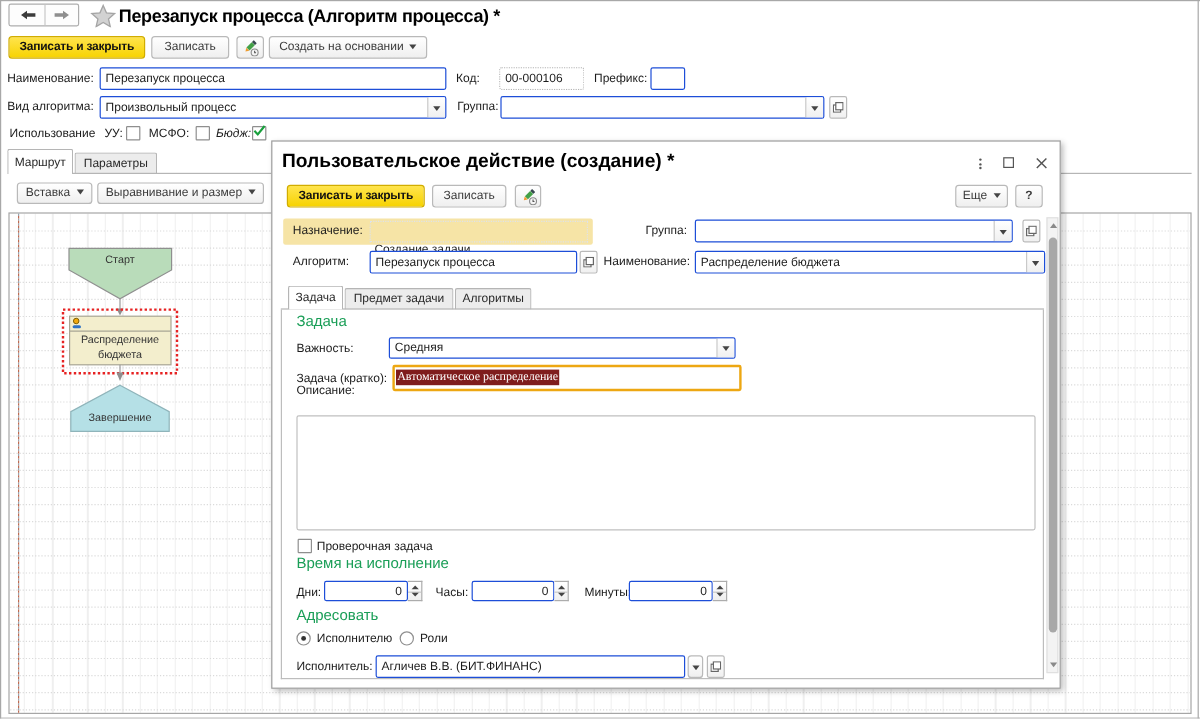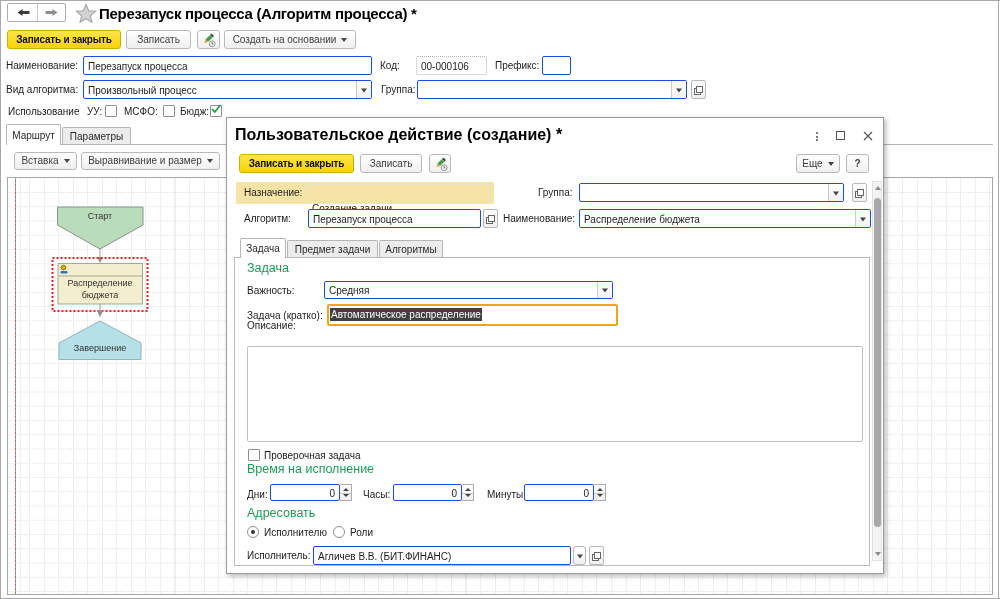--- a/index.html
+++ b/index.html
@@ -87,21 +87,21 @@
         <rect x="0.5" y="2.5" width="6" height="6" fill="#fff" stroke="#666"></rect>
         <rect x="2.5" y="0.5" width="6" height="6" fill="#fff" stroke="#666"></rect>
       </svg>
   </div>
 
   <div class="lbl" style="left:8px;top:106px;">Использование</div>
   <div class="lbl" style="left:87px;top:106px;">УУ:</div>
   <div class="chk" style="left:105px;top:105px;"></div>
   <div class="lbl" style="left:124px;top:106px;">МСФО:</div>
   <div class="chk" style="left:163px;top:105px;"></div>
-  <div class="lbl" style="left:180px;top:106px;">Бюдж:</div>
+  <div class="lbl" style="left:180px;top:106px;font-style:italic;">Бюдж:</div>
   <div class="chk" style="left:210px;top:105px;"></div>
   <svg class="abs" style="left:209px;top:102px" width="14" height="14" viewBox="0 0 14 14">
       <path d="M3 7 L5.8 10 L11.5 3" stroke="#18a03c" stroke-width="1.8" fill="none"></path>
     </svg>
 
   <div class="abs" style="left:7px;top:144px;width:986px;height:1px;background:#b5b5b5;z-index:2;"></div>
   <div class="tab on" style="left:6px;top:124px;width:55px;height:21px;line-height:21px;">Маршрут</div>
   <div class="tab" style="left:62px;top:127px;width:69px;height:18px;line-height:18px;">Параметры</div>
 
   <div class="btn" style="left:14px;top:152px;width:63px;height:18px;line-height:16px;">Вставка<span class="arr"></span></div>
@@ -232,21 +232,21 @@
     <div class="grn" style="left:20px;top:143px;">Задача</div>
     <div class="lbl" style="left:20px;top:167px;">Важность:</div>
     <div class="inp" style="left:97px;top:163px;width:289px;height:18px;">
         <span class="tx">Средняя</span>
         <div class="cbtn" style="right:0">
           <div class="tri"></div>
         </div>
       </div>
     <div class="lbl" style="left:20px;top:192px;">Задача (кратко):</div>
     <div class="abs" style="left:100px;top:186px;width:291px;height:22px;box-sizing:border-box;border:2px solid #eda712;border-radius:2px;background:#fff;">
-      <span style="position:absolute;left:1px;top:1.5px;font-size:10px;background:#404040;color:#fff;padding:1px 1px;">Автоматическое распределение</span>
+      <span style="position:absolute;left:1px;top:1.5px;font-size:10px;background:#7f1d1d;color:#fff;padding:1px 1px;font-family:Liberation Serif, serif;">Автоматическое распределение</span>
     </div>
     <div class="lbl" style="left:20px;top:202px;">Описание:</div>
     <div class="abs" style="left:20px;top:228px;width:616px;height:96px;box-sizing:border-box;border:1px solid #c0c0c0;border-radius:2px;background:#fff;"></div>
     <div class="chk" style="left:21px;top:331px;"></div>
     <div class="lbl" style="left:37px;top:332px;">Проверочная задача</div>
     <div class="grn" style="left:20px;top:344px;">Время на исполнение</div>
 
     <div class="lbl" style="left:20px;top:371px;">Дни:</div>
     <div class="inp" style="left:43px;top:366px;width:70px;height:17px;">
         <span style="position:absolute;right:4px;top:50%;transform:translateY(-50%);">0</span>

